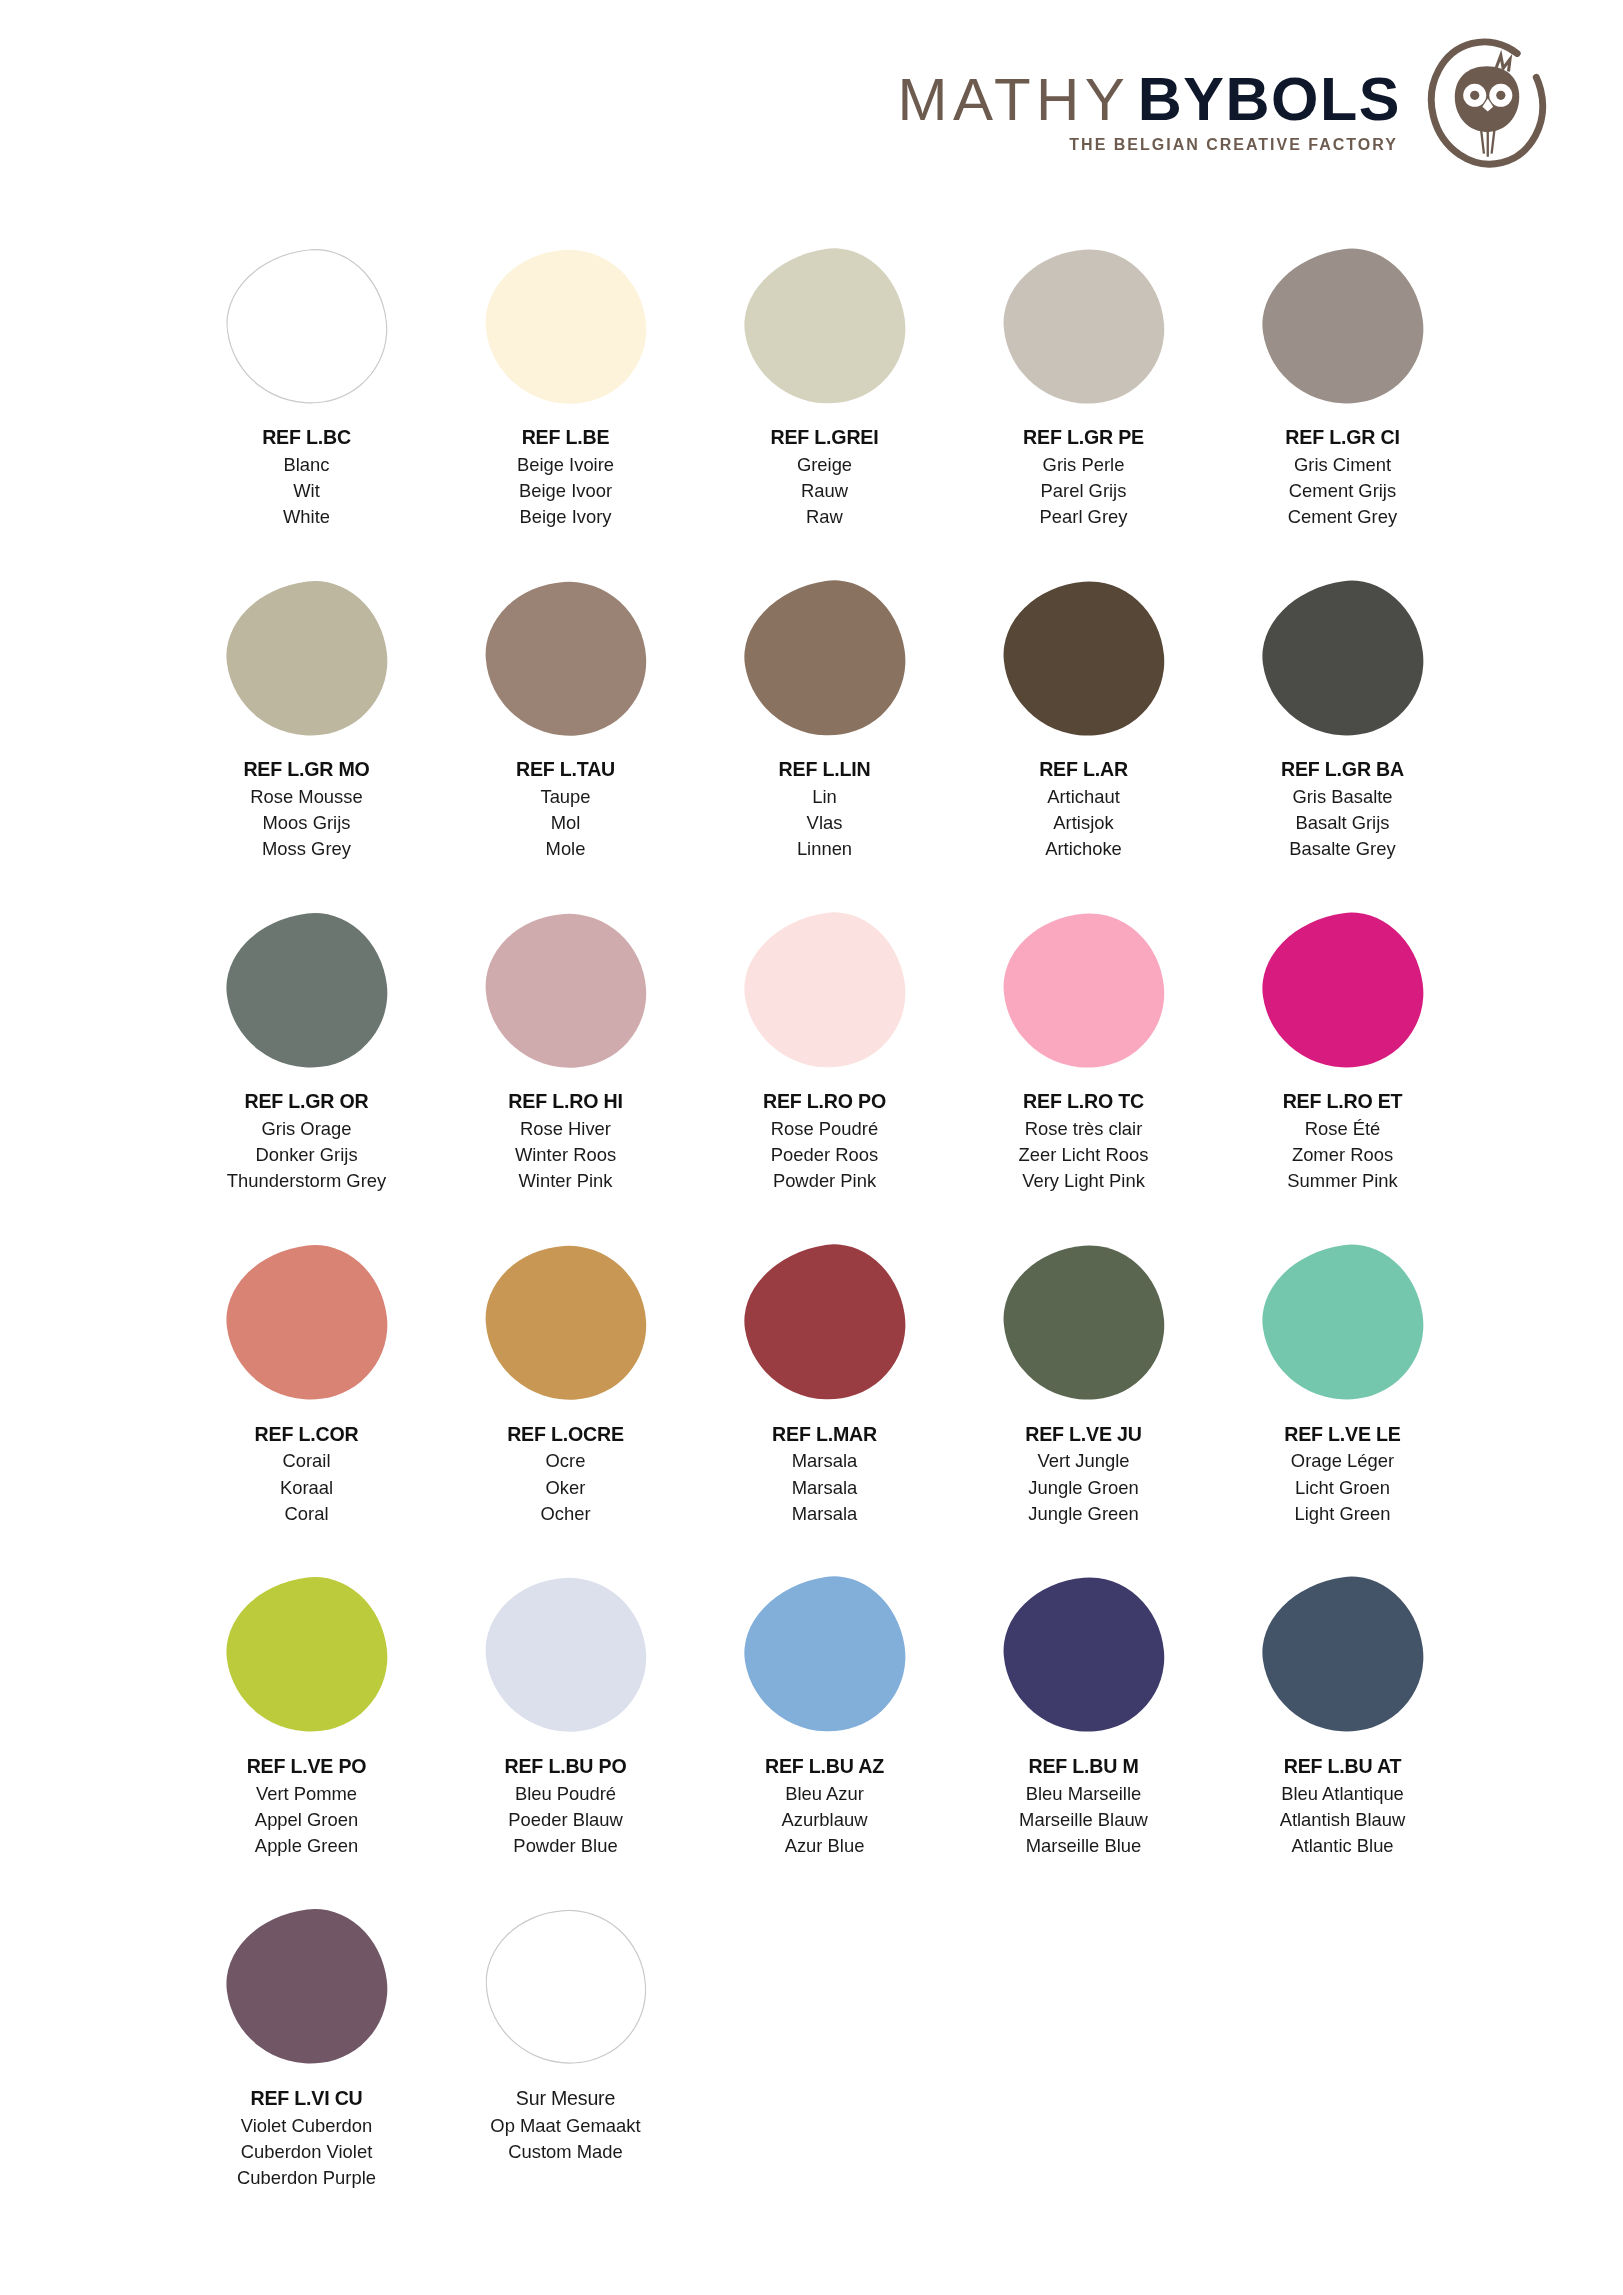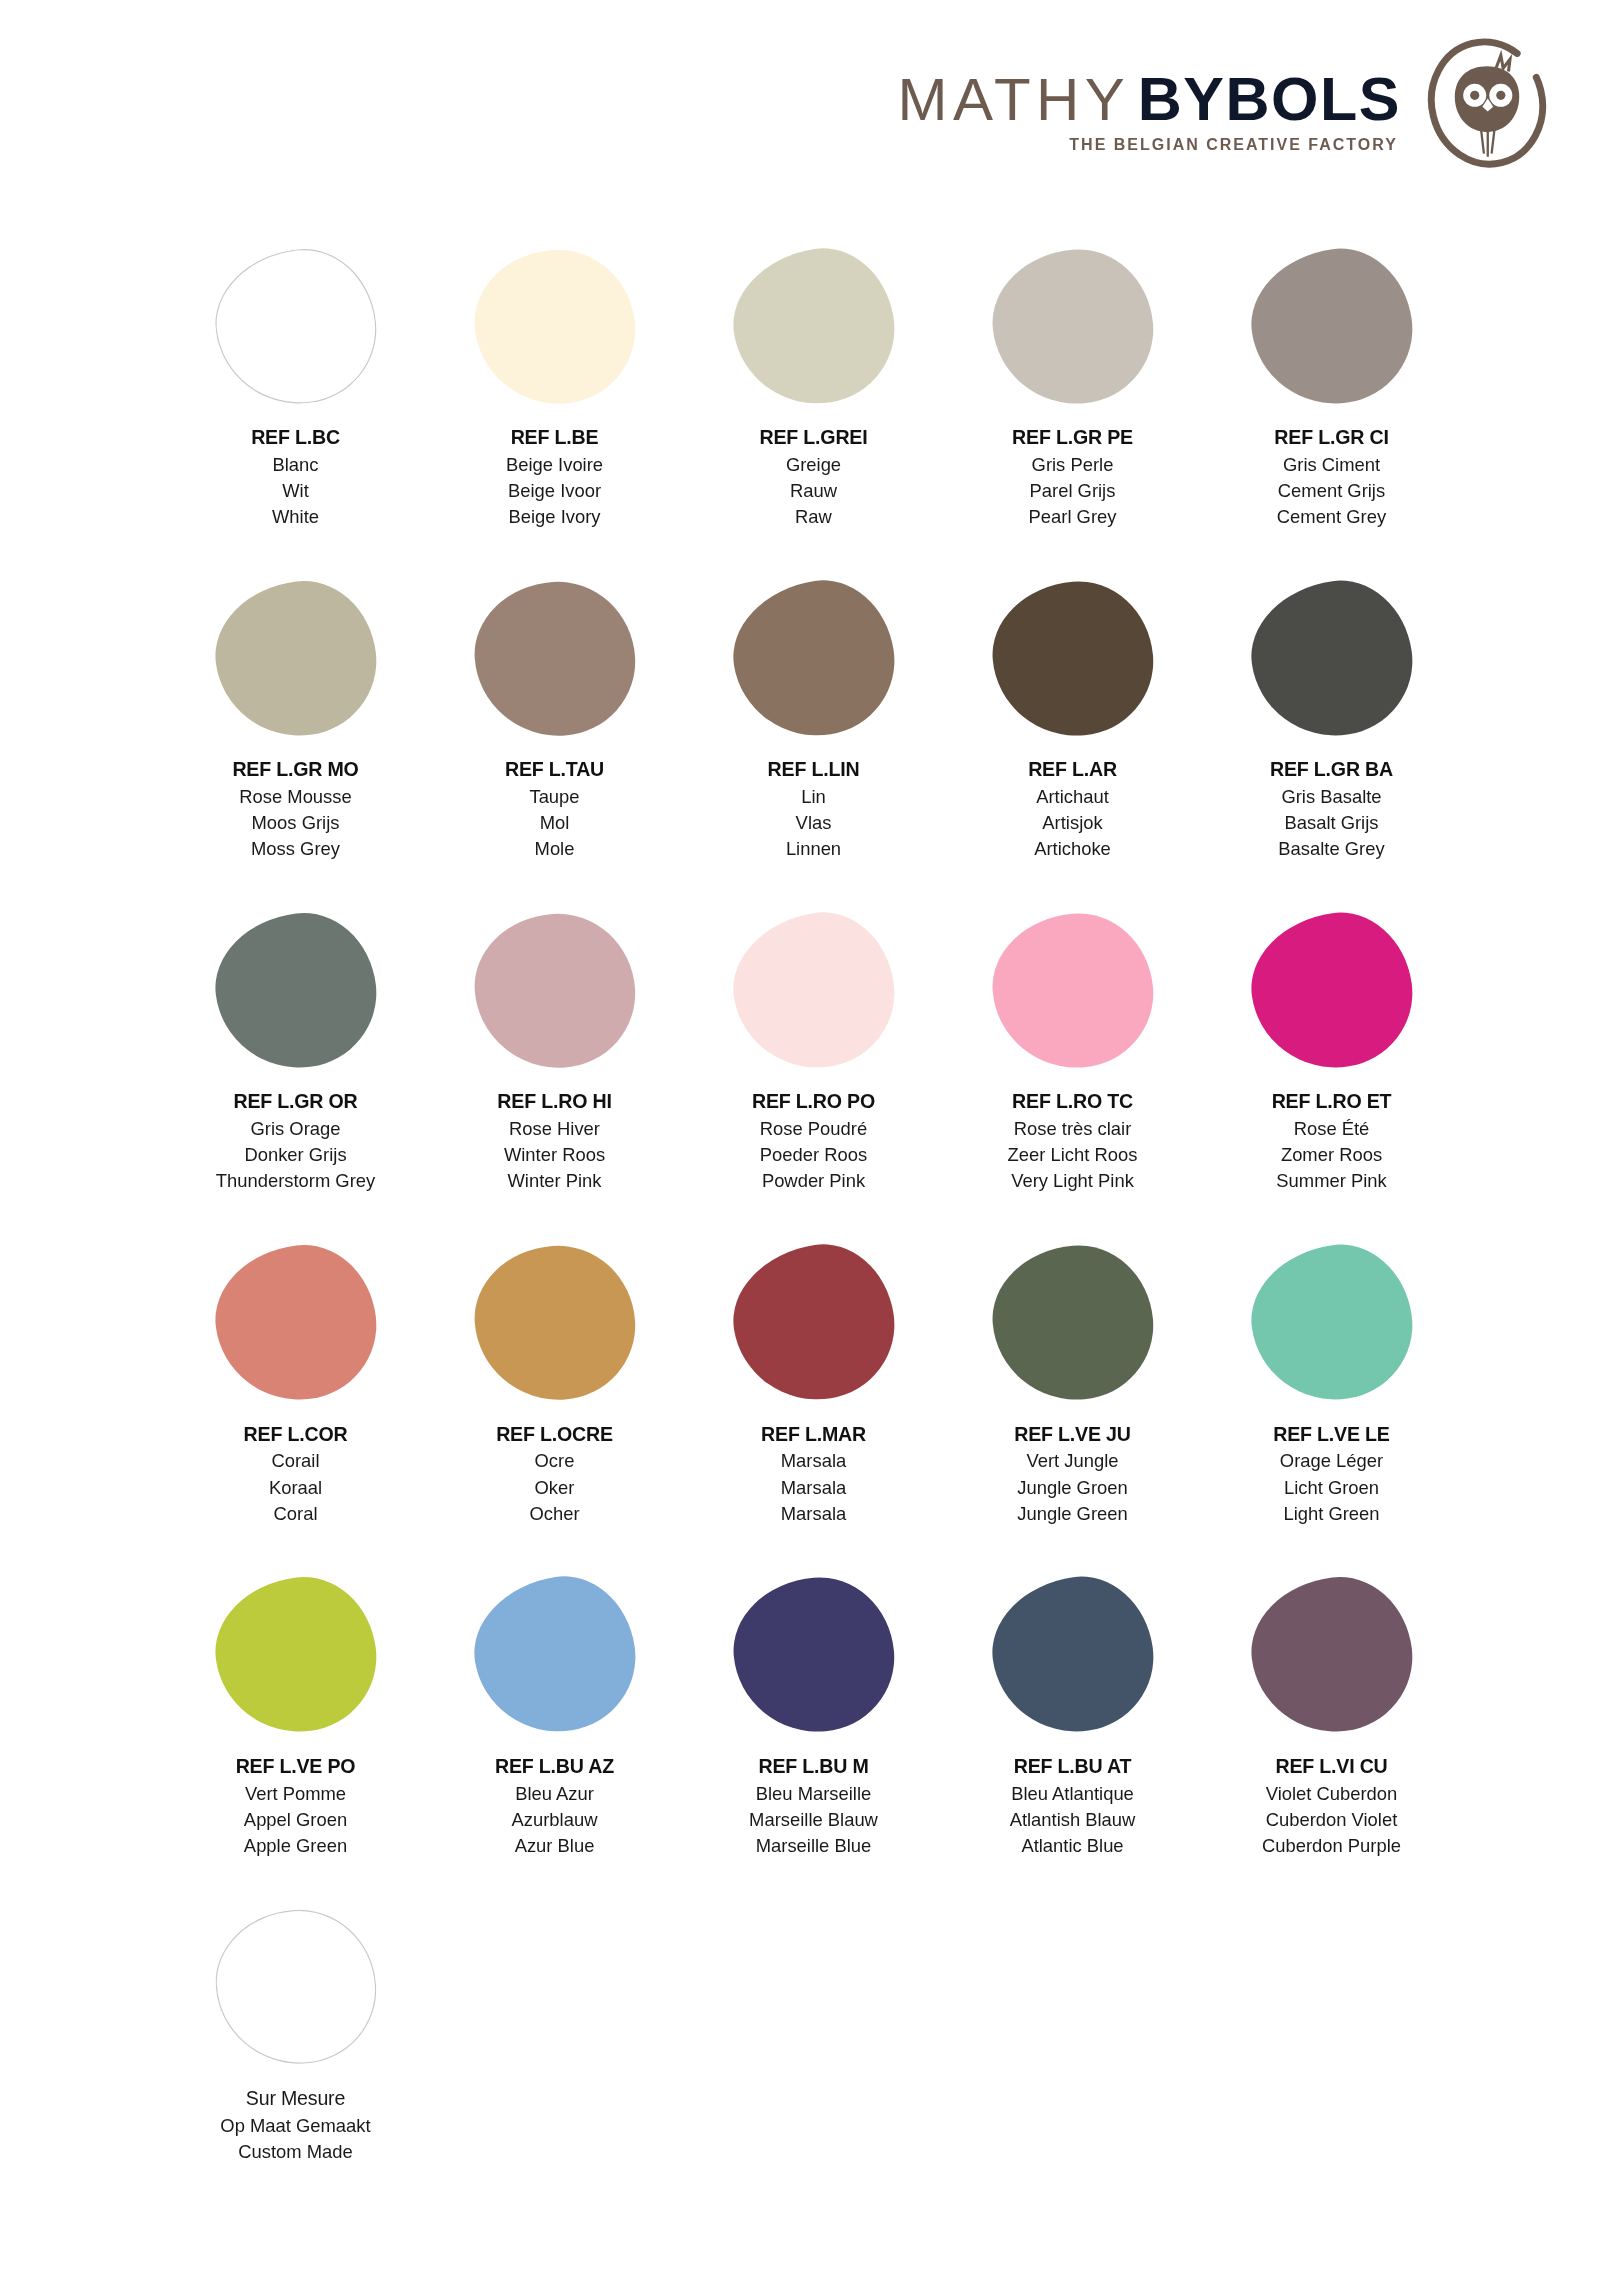--- a/index.html
+++ b/index.html
@@ -64,21 +64,21 @@
     height: 132px;
     position: relative;
     flex: 0 0 auto;
   }
   .logo-mark svg { display: block; }
 
   
   .grid {
     position: absolute;
     top: 246px;
-    left: 166px;
+    left: 177px;
     width: 1297px;
     display: grid;
     grid-template-columns: repeat(5, 259px);
     row-gap: 48px;
   }
   .cell {
     display: flex;
     flex-direction: column;
     align-items: center;
     width: 259px;
@@ -376,20 +376,31 @@
       </div>
       <div class="labels">
         <div class="ref">REF L.VE PO</div>
         <div class="name">Vert Pomme</div>
         <div class="name">Appel Groen</div>
         <div class="name">Apple Green</div>
       </div>
     </div>
     <div class="cell">
       <div class="blob-wrap">
+        <div class="blob" style="background: rgb(220, 224, 236); transform: rotate(-4deg); border-radius: 52% 48% 47% 53% / 46% 52% 48% 54%;"></div>
+      </div>
+      <div class="labels">
+        <div class="ref">REF L.BU PO</div>
+        <div class="name">Bleu Poudré</div>
+        <div class="name">Poeder Blauw</div>
+        <div class="name">Powder Blue</div>
+      </div>
+    </div>
+    <div class="cell">
+      <div class="blob-wrap">
         <div class="blob" style="background: rgb(130, 174, 218); transform: rotate(-9deg); border-radius: 58% 42% 47% 53% / 46% 52% 48% 54%;"></div>
       </div>
       <div class="labels">
         <div class="ref">REF L.BU AZ</div>
         <div class="name">Bleu Azur</div>
         <div class="name">Azurblauw</div>
         <div class="name">Azur Blue</div>
       </div>
     </div>
     <div class="cell">

